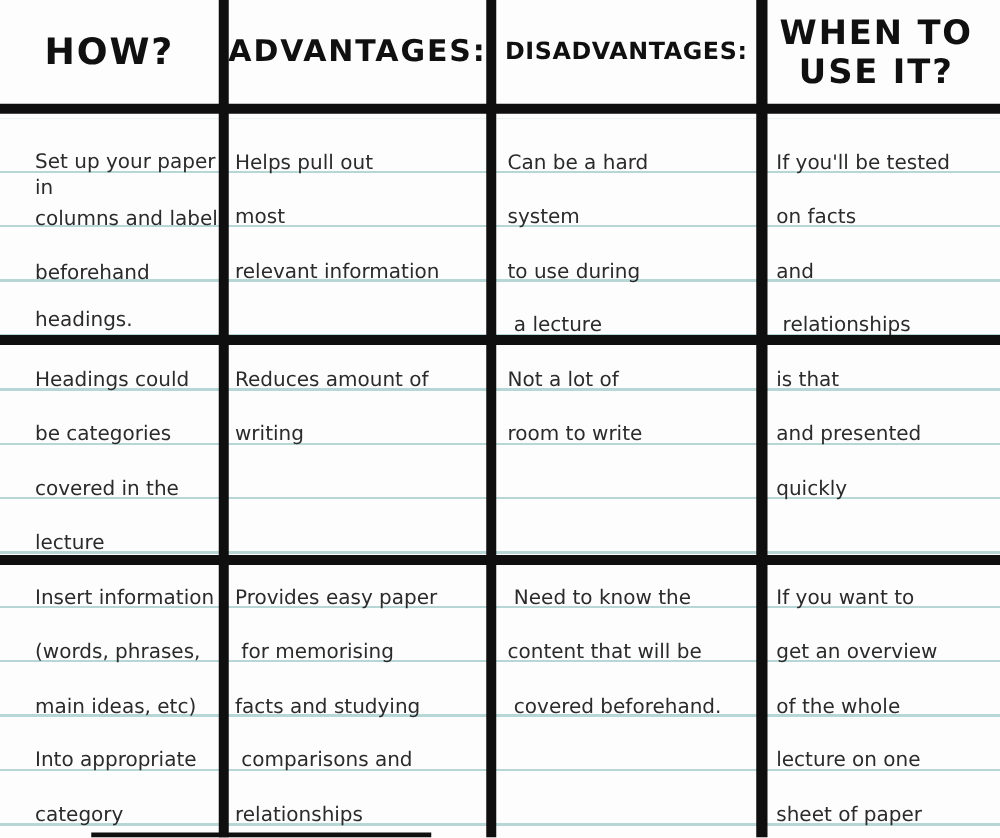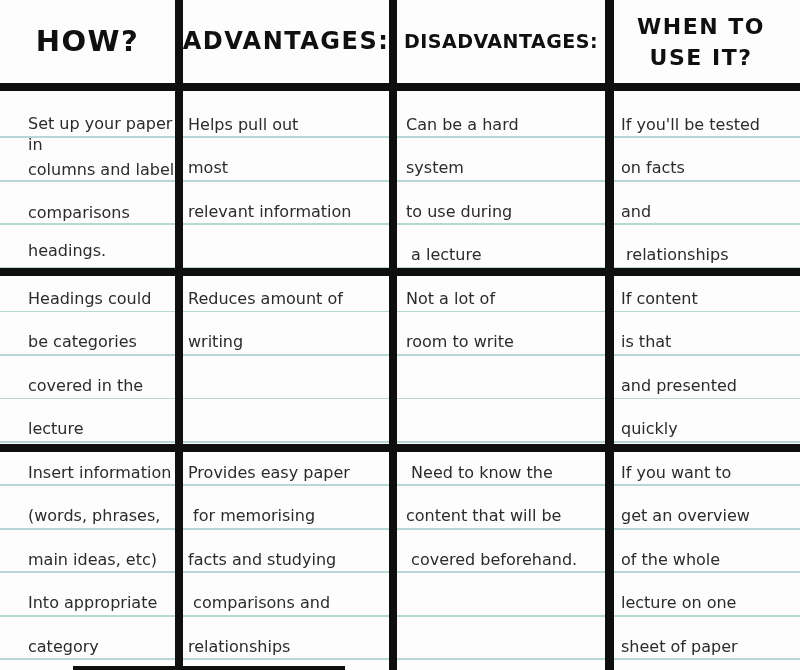--- a/index.html
+++ b/index.html
@@ -37,32 +37,32 @@
   
   .hcell{
     position:absolute;top:0;height:83px;z-index:2;
     display:flex;flex-direction:column;align-items:center;justify-content:center;
     font-weight:bold;color:var(--header-text);letter-spacing:1.5px;text-align:center;
   }
   .hcell .line{line-height:31px;white-space:pre;}
   .h-how{left:0;width:175px;font-size:29px;}
   .h-adv{left:183px;width:206px;font-size:24px;}
   .h-dis{left:397px;width:208px;font-size:19px;letter-spacing:0.5px;}
-  .h-when{left:614px;width:174px;font-size:22px;}
+  .h-when{left:614px;width:174px;font-size:27px;}
   
   .cell{position:absolute;z-index:2;overflow:hidden;font-size:16px;}
   .row1{top:95px;height:173px;}
   .row2{top:269px;height:174px;}
   .row3{top:443px;height:227px;}
   .col1{left:28px;width:150px;}
   .col2{left:188px;width:200px;}
   .col3{left:406px;width:198px;}
   .col4{left:621px;width:176px;}
   .cell .line{height:43.5px;display:flex;align-items:flex-end;}
-  .cell .line span{white-space:pre;padding-bottom:5px;}
+  .cell .line span{white-space:pre;}
   
   .compact .line:nth-child(1){height:43px;}
   .compact .line:nth-child(2){height:21px;}
   .compact .line:nth-child(3){height:25px;text-align:center;}
   .compact .line:nth-child(4){height:43px;}
   .compact .line:nth-child(5){height:38px;text-align:center;}
 </style>
 </head>
 <body>
 
@@ -87,21 +87,21 @@
       <div class="line">
         <span>Set up your paper</span>
       </div>
       <div class="line">
         <span>in</span>
       </div>
       <div class="line">
         <span>columns and label</span>
       </div>
       <div class="line">
-        <span>comparisons</span>
+        <span>beforehand</span>
       </div>
       <div class="line">
         <span>headings.</span>
       </div>
     </div>
   <div class="cell row1 col2">
       <div class="line">
         <span>Helps pull out</span>
       </div>
       <div class="line">
@@ -164,23 +164,20 @@
     </div>
   <div class="cell row2 col3">
       <div class="line">
         <span>Not a lot of</span>
       </div>
       <div class="line">
         <span>room to write</span>
       </div>
     </div>
   <div class="cell row2 col4">
-      <div class="line">
-        <span>If content</span>
-      </div>
       <div class="line">
         <span>is that</span>
       </div>
       <div class="line">
         <span>and presented</span>
       </div>
       <div class="line">
         <span>quickly</span>
       </div>
     </div>

